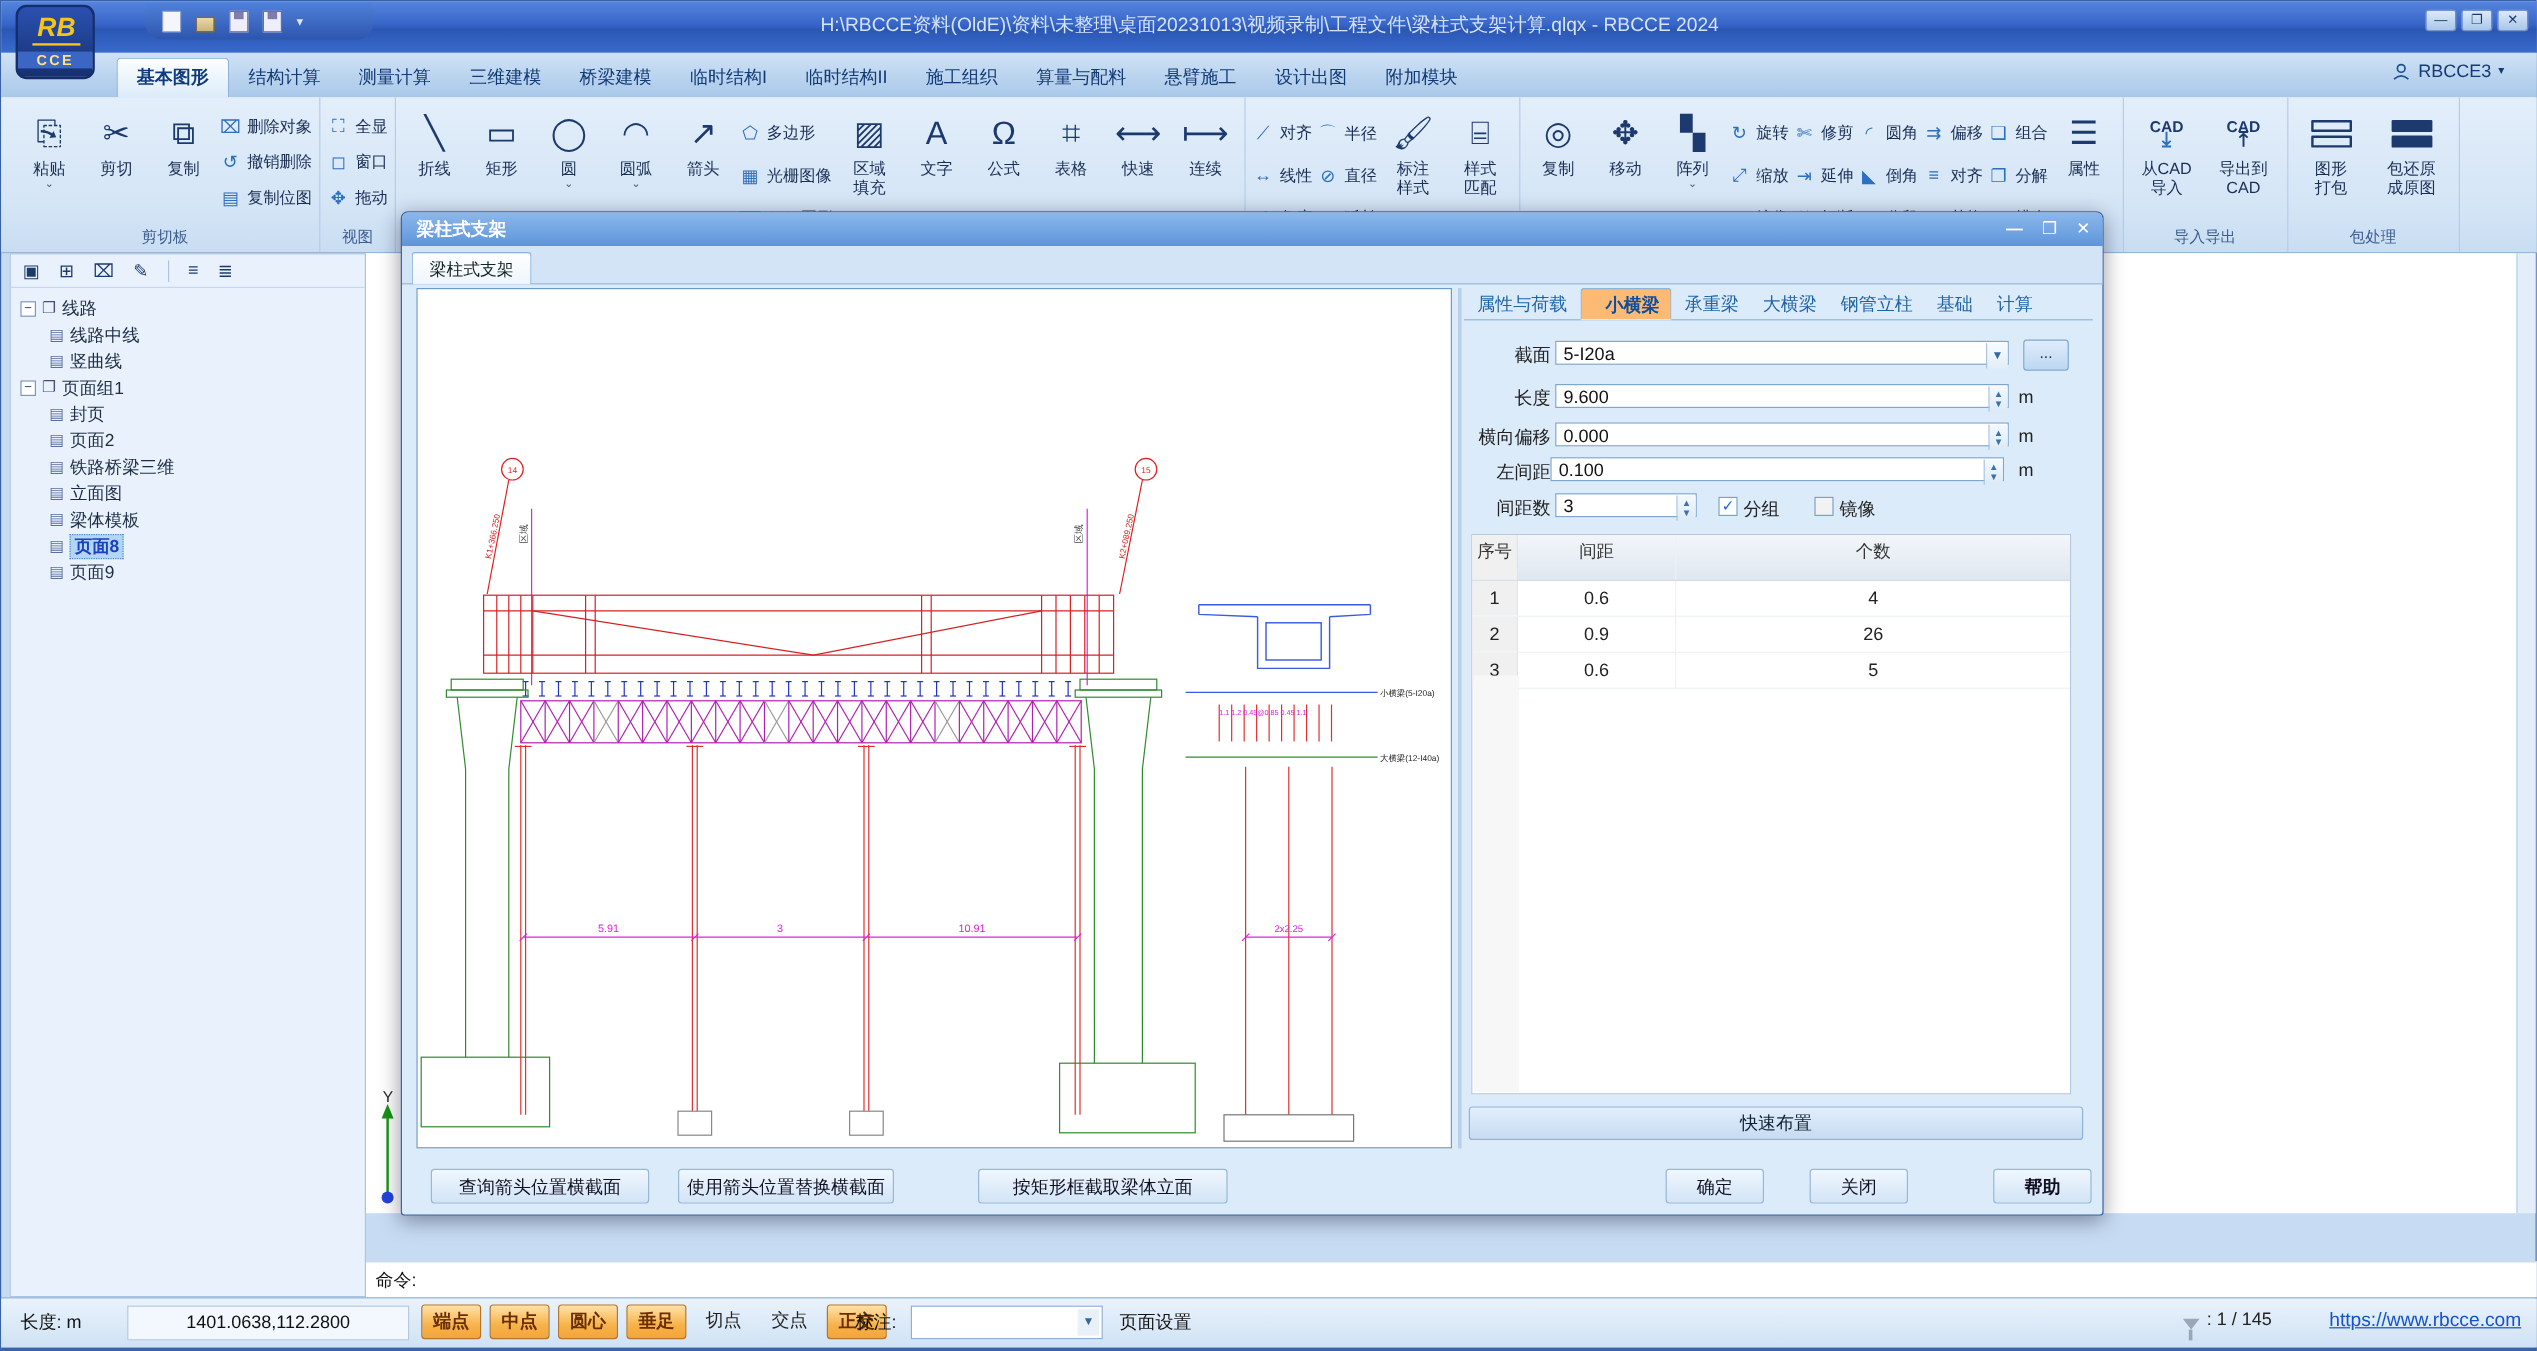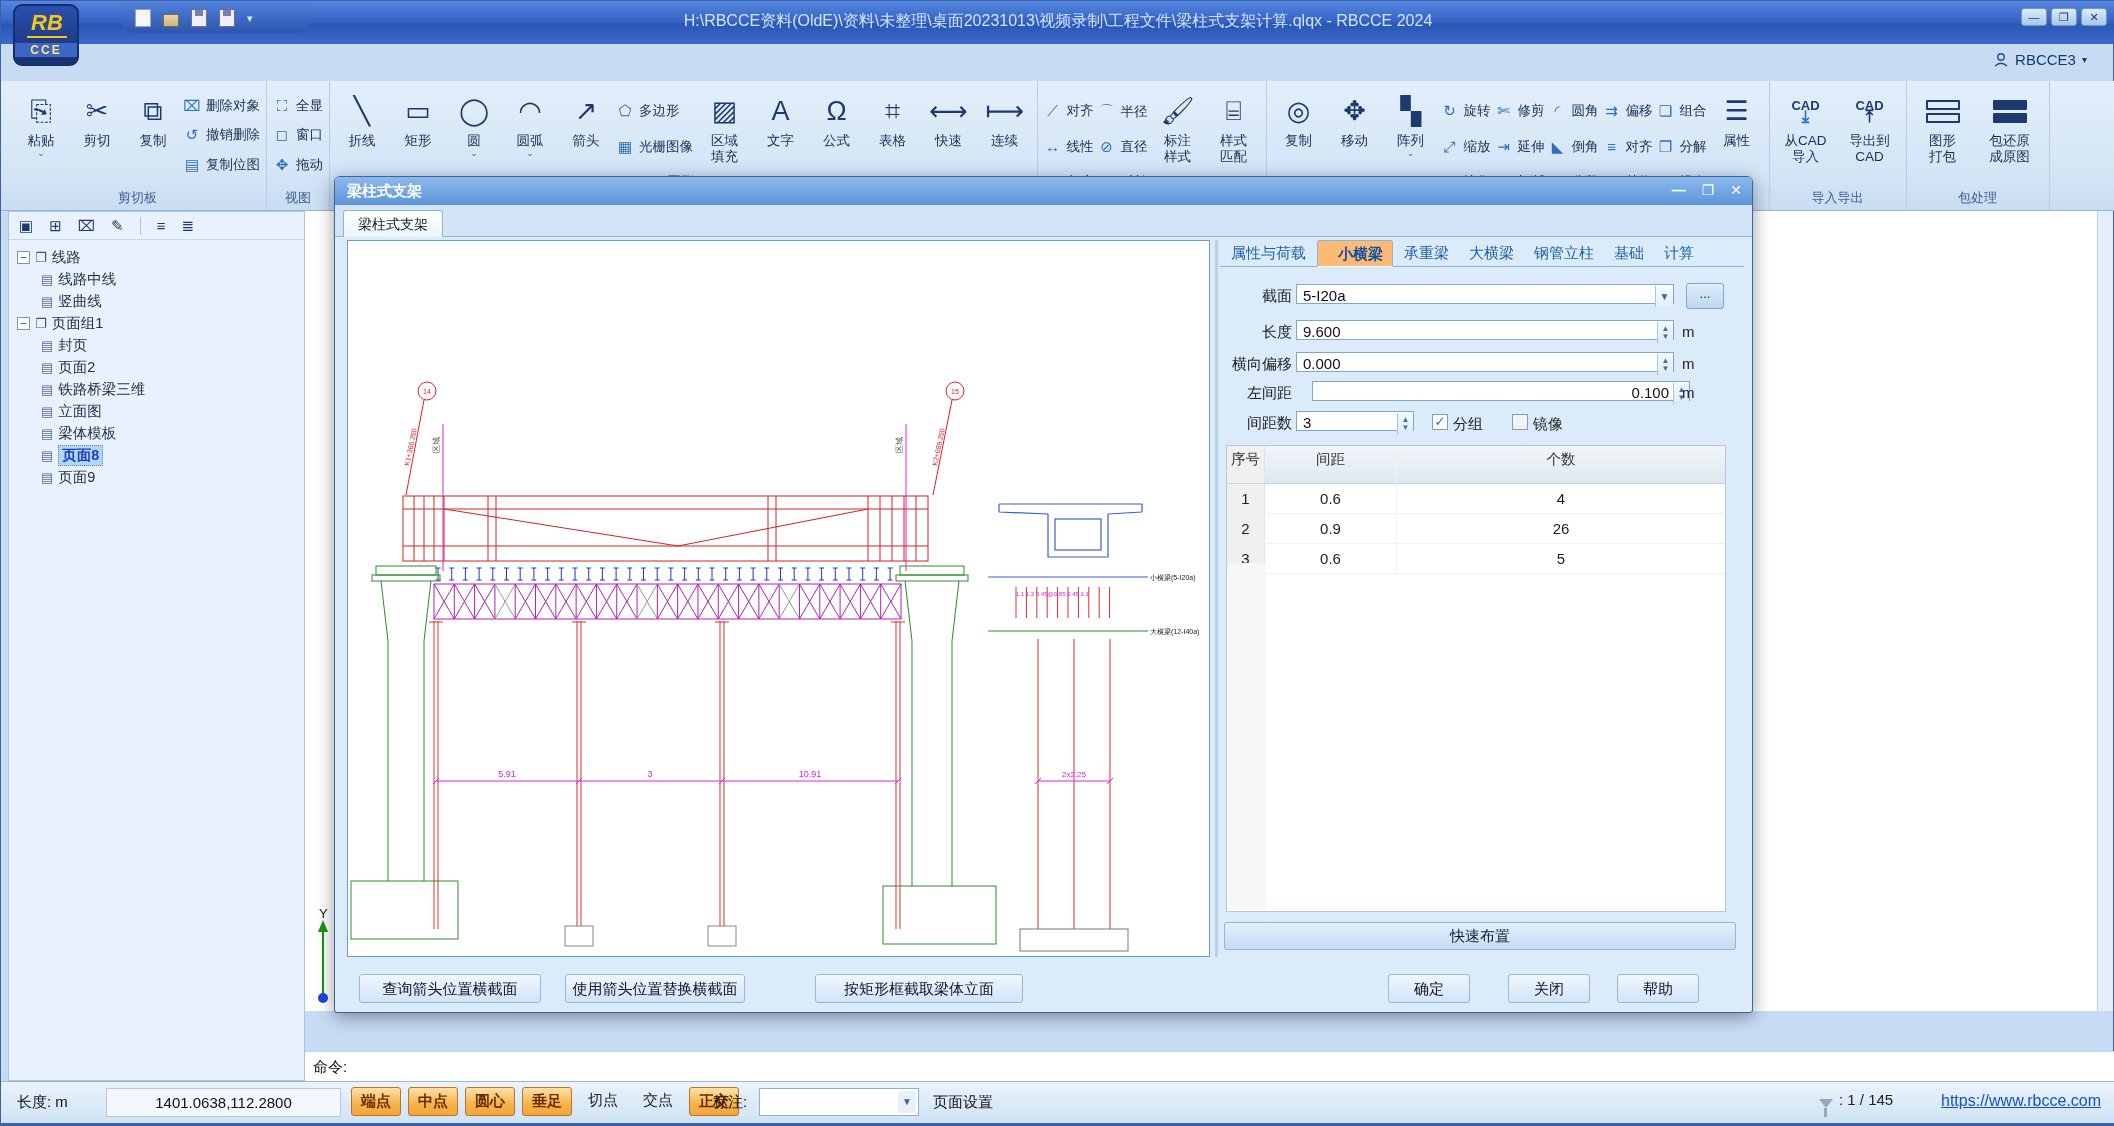--- a/index.html
+++ b/index.html
@@ -177,20 +177,34 @@
       <div class="wbtn">❐</div>
       <div class="wbtn">✕</div>
     </div>
   </div>
 
   <div id="logo">
     <div class="rb">RB</div>
     <div class="cce">CCE</div>
   </div>
 
+  <div id="tabrow">
+    <div class="rtab active">基本图形</div>
+    <div class="rtab">结构计算</div>
+    <div class="rtab">测量计算</div>
+    <div class="rtab">三维建模</div>
+    <div class="rtab">桥梁建模</div>
+    <div class="rtab">临时结构I</div>
+    <div class="rtab">临时结构II</div>
+    <div class="rtab">施工组织</div>
+    <div class="rtab">算量与配料</div>
+    <div class="rtab">悬臂施工</div>
+    <div class="rtab">设计出图</div>
+    <div class="rtab">附加模块</div>
+  </div>
   <div id="account">
     <svg width="16" height="16" viewBox="0 0 16 16">
       <circle cx="8" cy="5" r="3.2" fill="none" stroke="#1d4f93" stroke-width="1.4"></circle>
       <path d="M2 14 Q8 8.5 14 14" fill="none" stroke="#1d4f93" stroke-width="1.4"></path>
     </svg>
     <span>RBCCE3</span>
     <span style="font-size:10px">▾</span>
   </div>
 
   <div id="ribbon">
@@ -943,21 +957,21 @@
           <span class="spin" style="right:0">
               <span>▲</span>
               <span>▼</span>
             </span>
         </div>
         <span class="unit" style="left:462px">m</span>
       </div>
 
       <div class="frow" style="left:0; top:141px; width:524px;">
         <span class="flabel" style="left:2px">左间距</span>
-        <div class="finput" style="left:92px; width:378px;text-align:right;">
+        <div class="finput" style="left:72px; width:378px;">
           <span>0.100</span>
           <span class="spin" style="right:0">
               <span>▲</span>
               <span>▼</span>
             </span>
         </div>
         <span class="unit" style="left:462px">m</span>
       </div>
 
       <div class="frow" style="left:0; top:171px; width:524px;">
@@ -1000,16 +1014,16 @@
       </div>
 
       <div id="quickbtn">快速布置</div>
     </div>
 
     <div class="dbtn" style="left:24px; width:182px;">查询箭头位置横截面</div>
     <div class="dbtn" style="left:230px; width:180px;">使用箭头位置替换横截面</div>
     <div class="dbtn" style="left:480px; width:208px;">按矩形框截取梁体立面</div>
     <div class="dbtn" style="left:1053px; width:82px;">确定</div>
     <div class="dbtn" style="left:1173px; width:82px;">关闭</div>
-    <div class="dbtn" style="left:1282px; width:82px;">帮助</div>
+    <div class="dbtn" style="left:1326px; width:82px;font-weight:bold;">帮助</div>
   </div>
 
 </div>
 
 </body></html>

